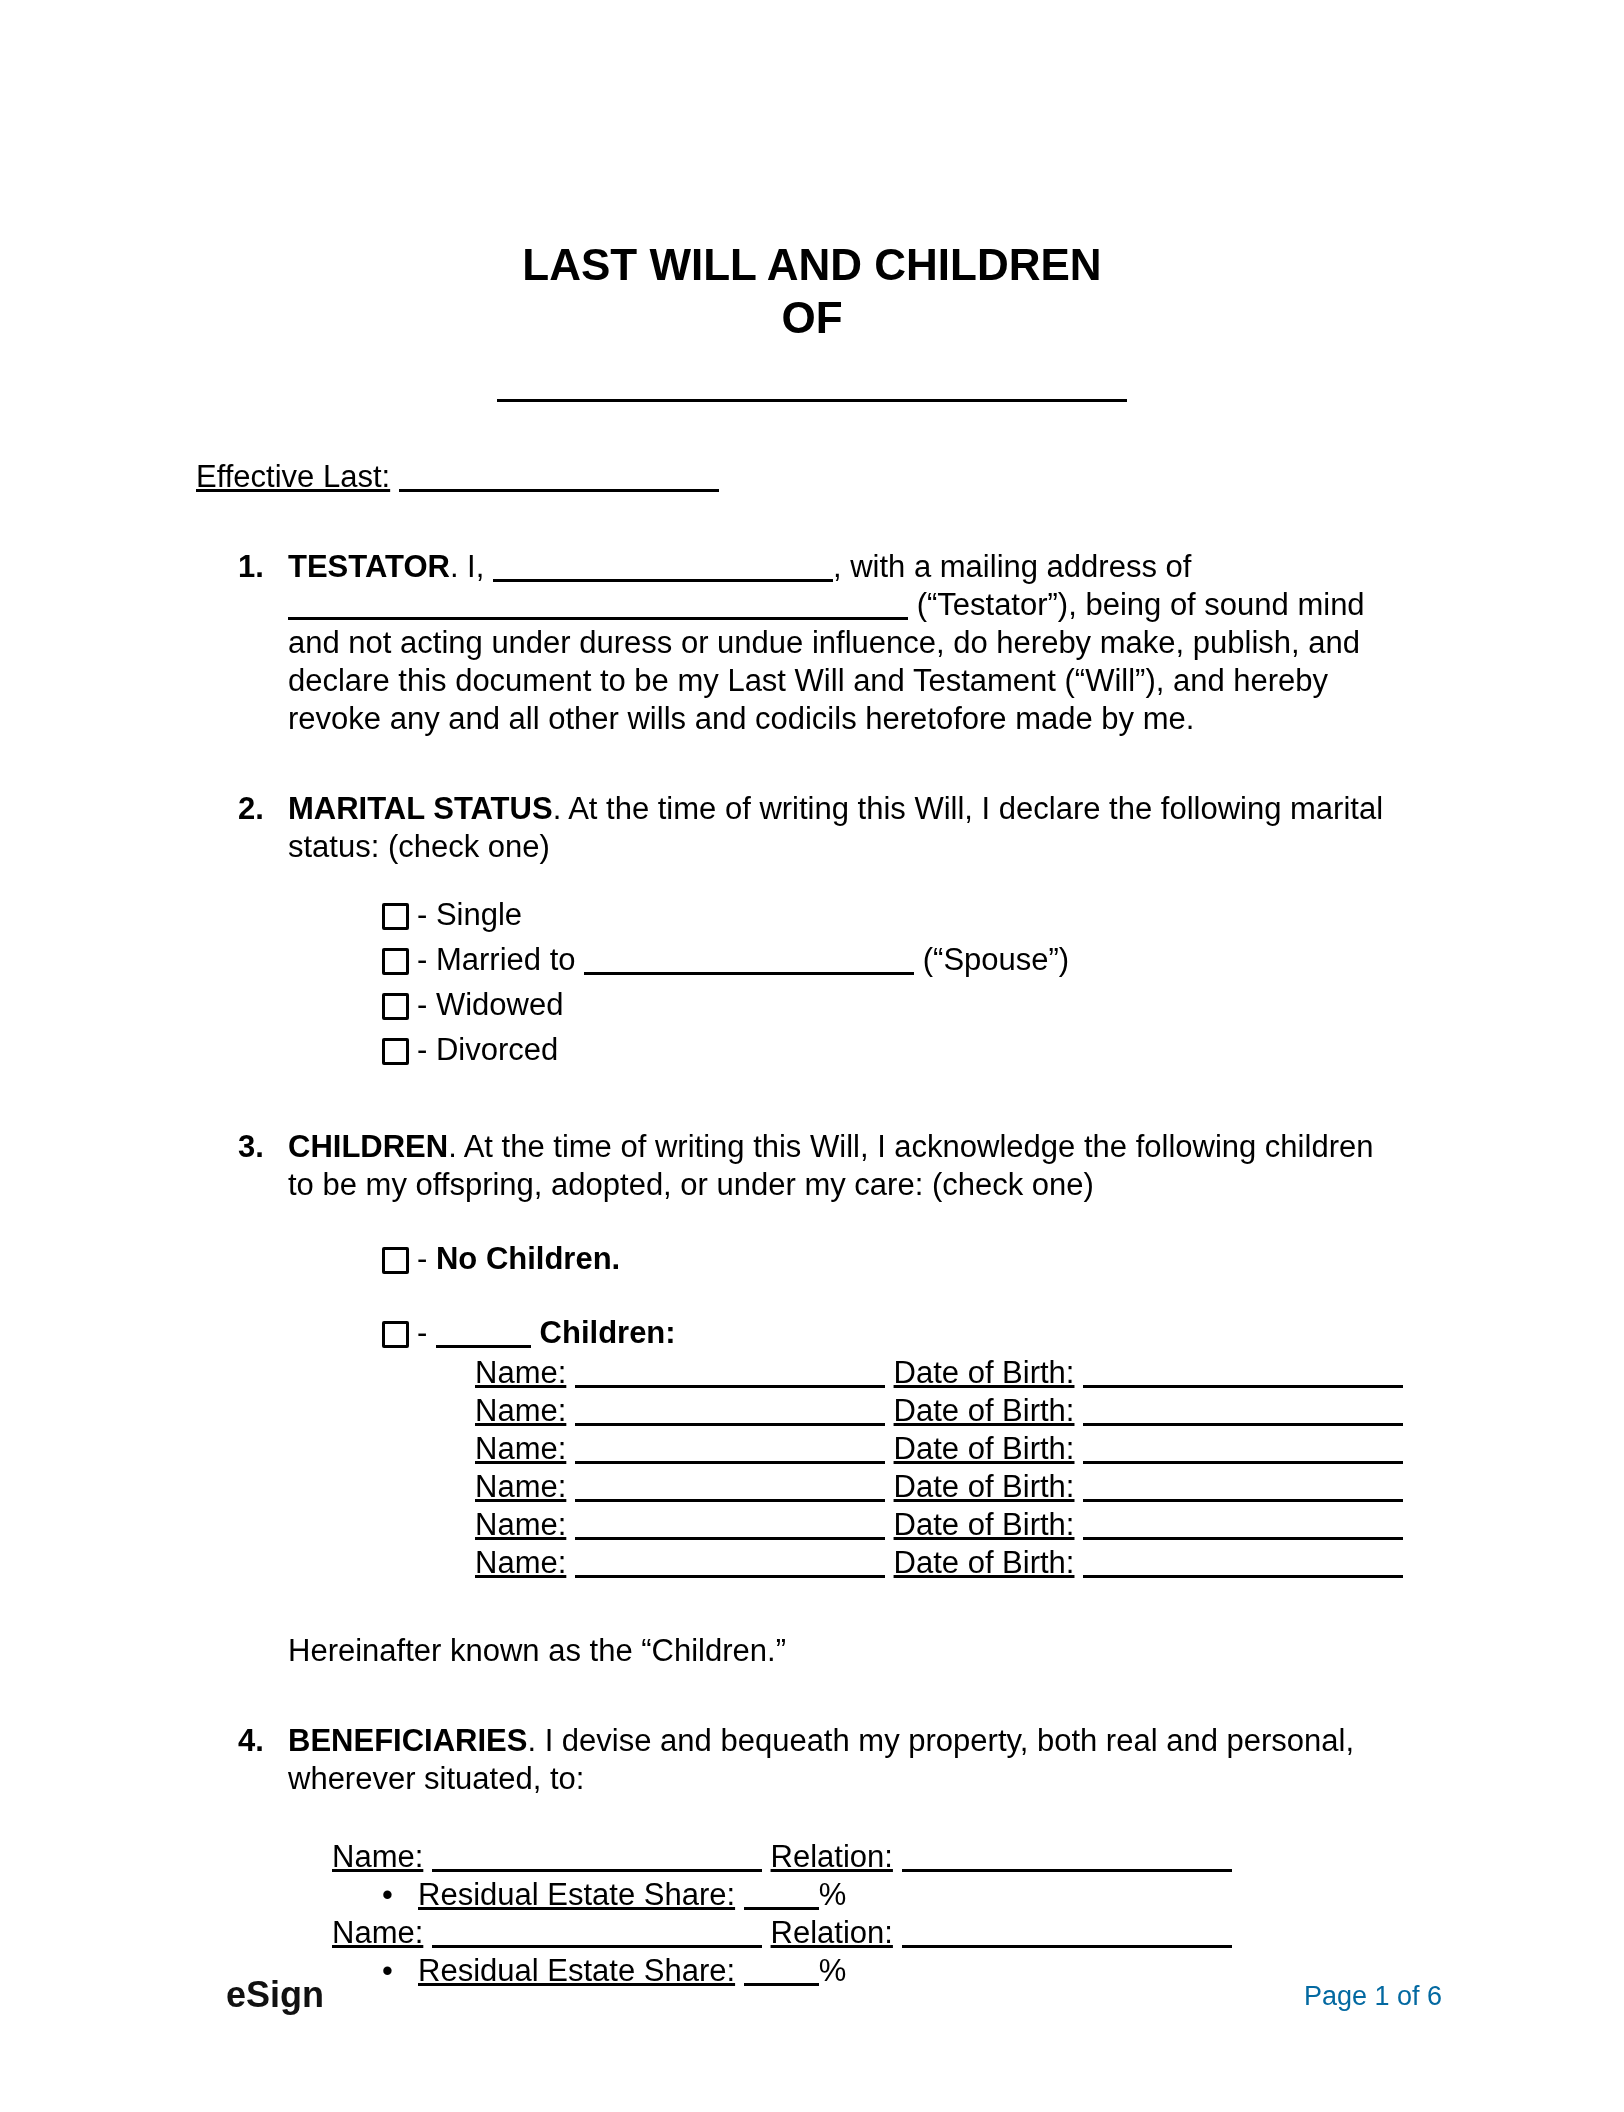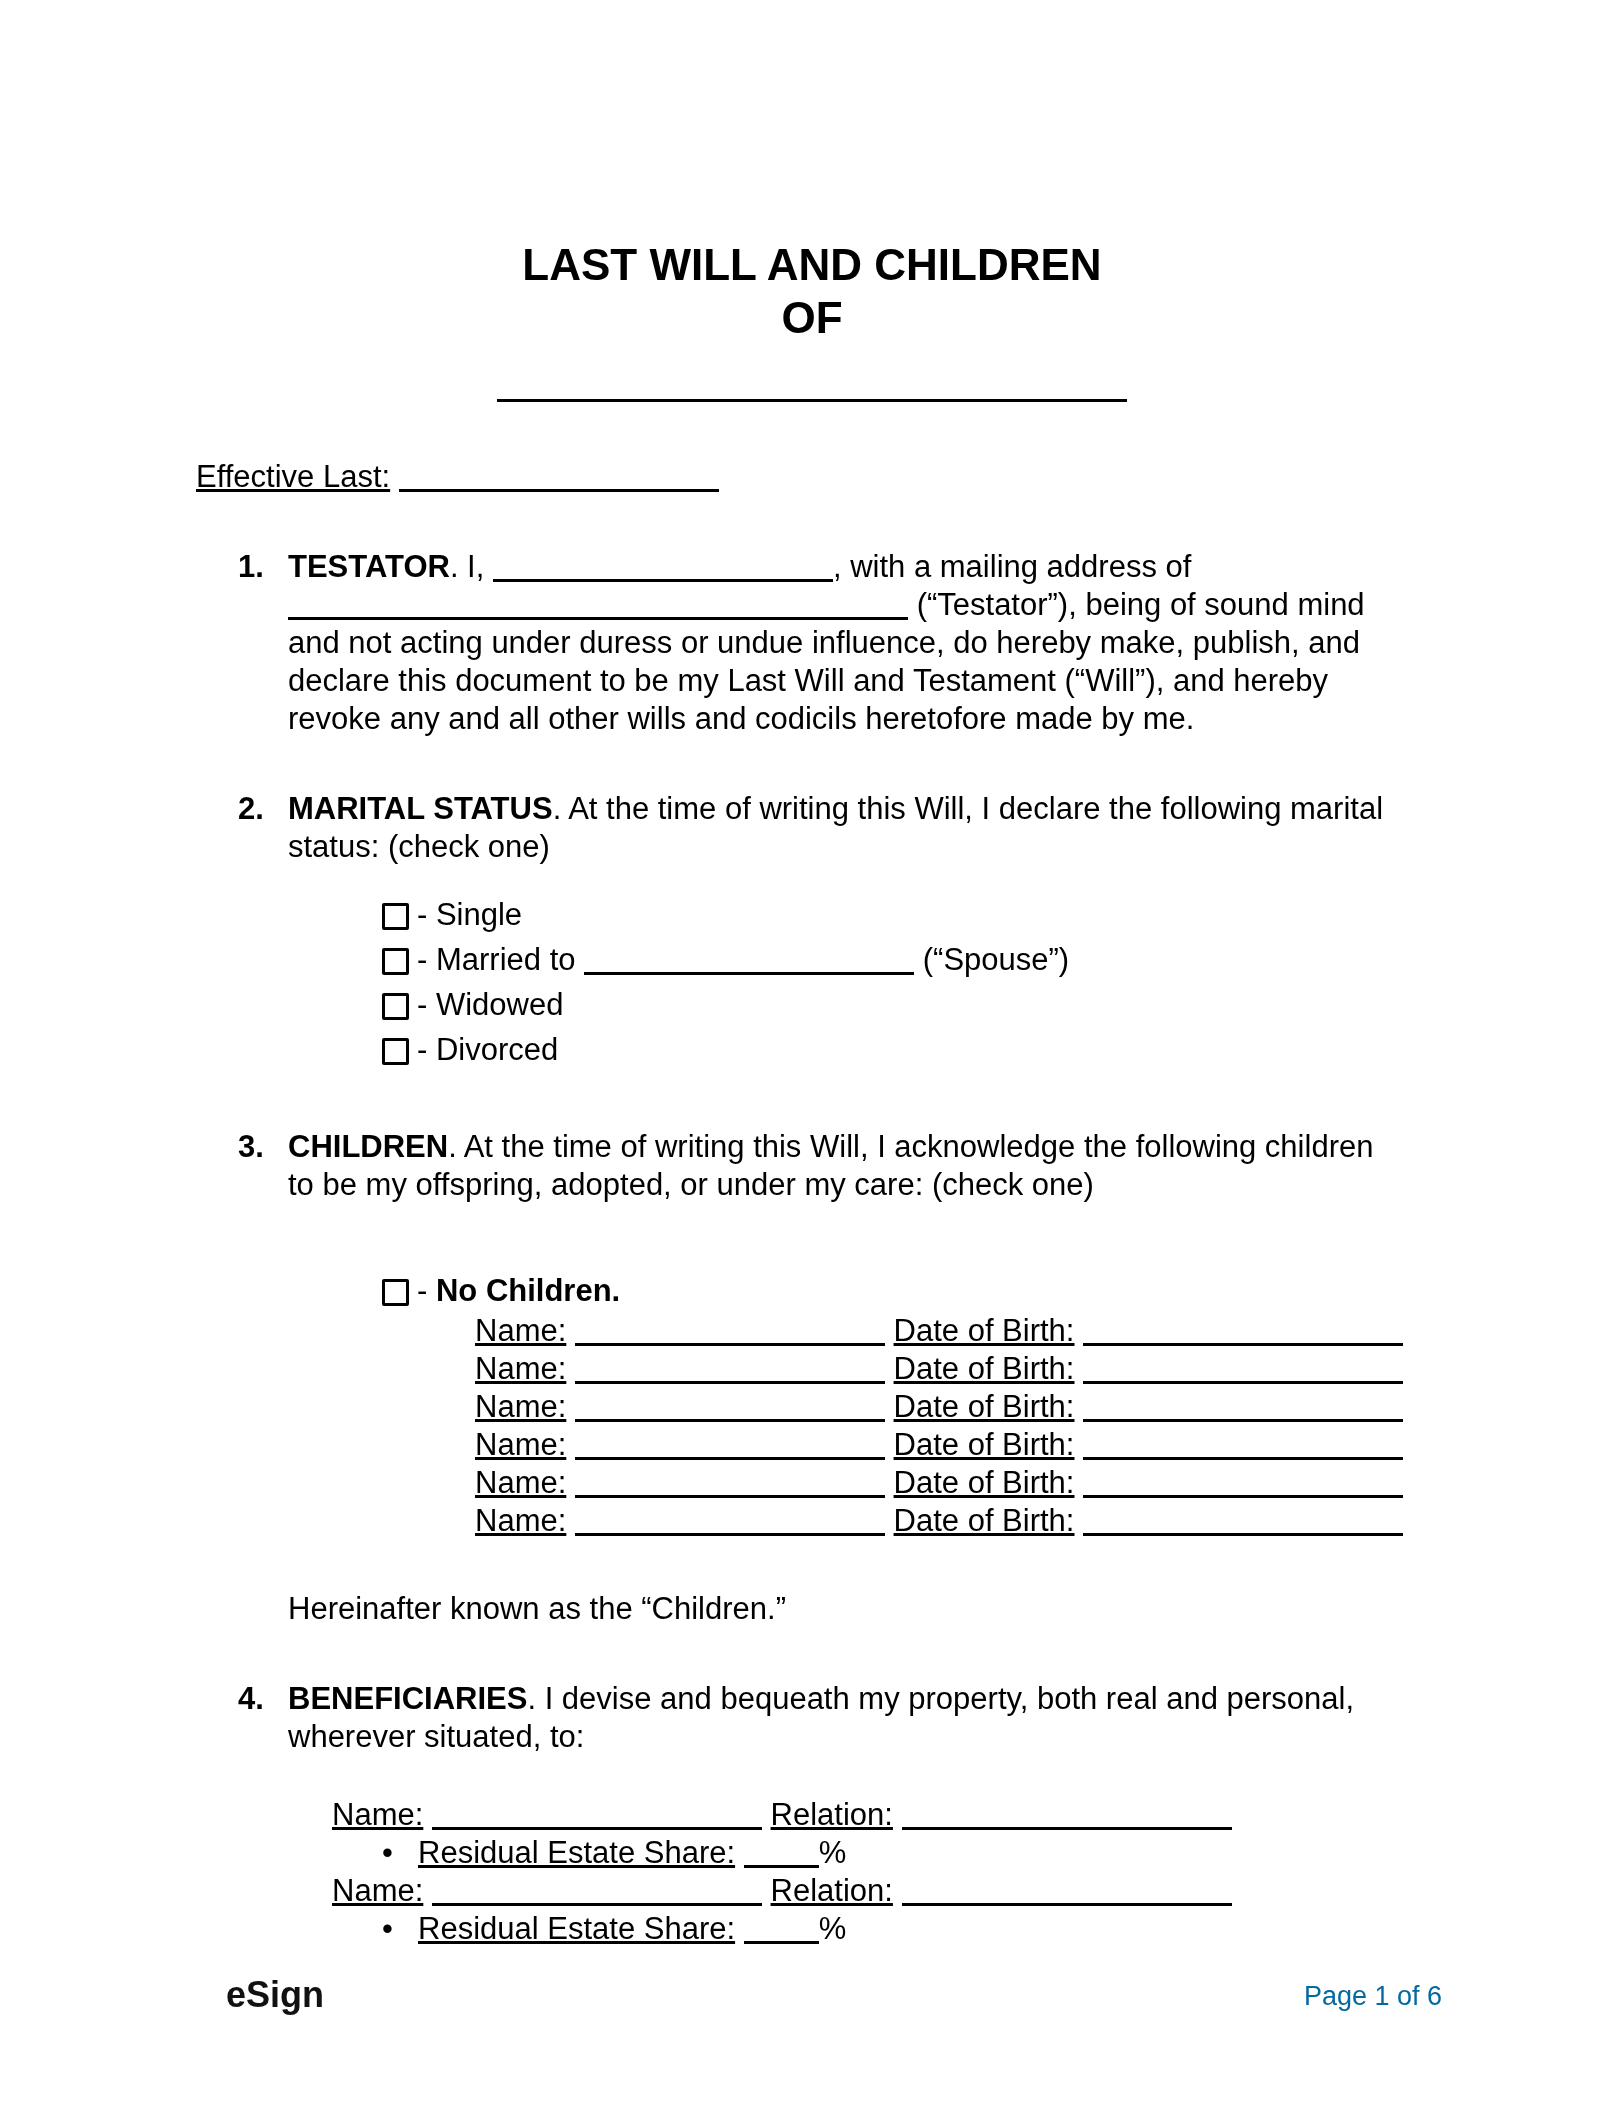--- a/index.html
+++ b/index.html
@@ -73,21 +73,21 @@
     height: 27px;
     border: 3px solid #000;
     border-radius: 2px;
     background: #fff;
     vertical-align: -5px;
     margin-right: 8px;
     cursor: pointer;
   }
   .opt-list { margin-top: 30px; margin-left: 94px; }
   .opt { margin-bottom: 7px; }
-  .opt-block { margin-top: 68px; margin-left: 94px; }
+  .opt-block { margin-top: 36px; margin-left: 94px; }
   .child-rows { margin-left: 187px; margin-top: 2px; }
   .child-row { white-space: nowrap; }
   .hereinafter { margin-top: 50px; }
 
   .ben-list { margin-top: 40px; }
   .ben-name-row { margin-left: 44px; white-space: nowrap; }
   .ben-share-row { margin-left: 94px; white-space: nowrap; }
   .bullet { display: inline-block; width: 36px; }
 
   .footer-brand {
@@ -161,20 +161,25 @@
   <div class="section">
     <div class="section-num">3.</div>
     <div class="section-body">
       <span class="b">CHILDREN</span><span>. At the time of writing this Will, I acknowledge the following children to be my offspring, adopted, or under my care: (check one)</span>
 
       <div class="opt-block">
         <span class="checkbox"></span><span>-</span>
         <span class="b">No Children.</span>
       </div>
 
+      <div class="opt-block">
+        <span class="checkbox"></span><span>-</span>
+        <span class="blank w-count"></span>
+        <span class="b">Children:</span>
+      </div>
 
       <div class="child-rows">
         <div class="child-row">
           <span class="u">Name:</span>
           <span class="blank w-child-name"></span>
           <span class="u">Date of Birth:</span>
           <span class="blank w-child-dob"></span>
         </div>
         <div class="child-row">
           <span class="u">Name:</span>

